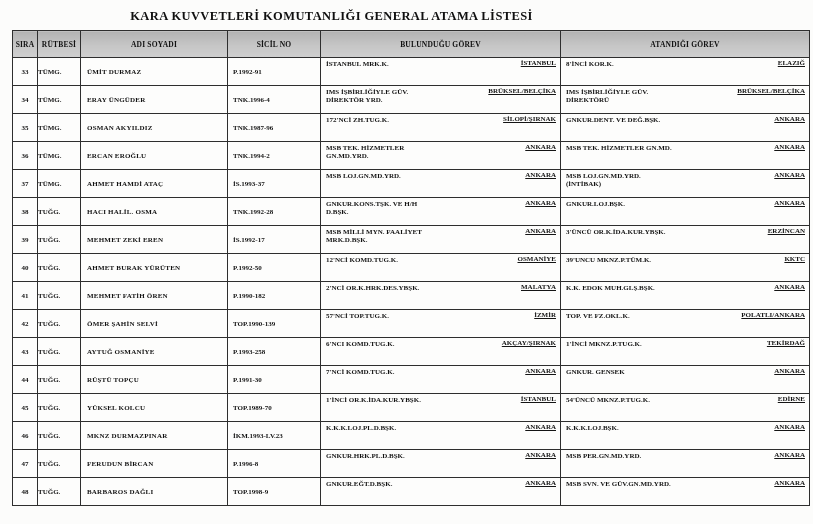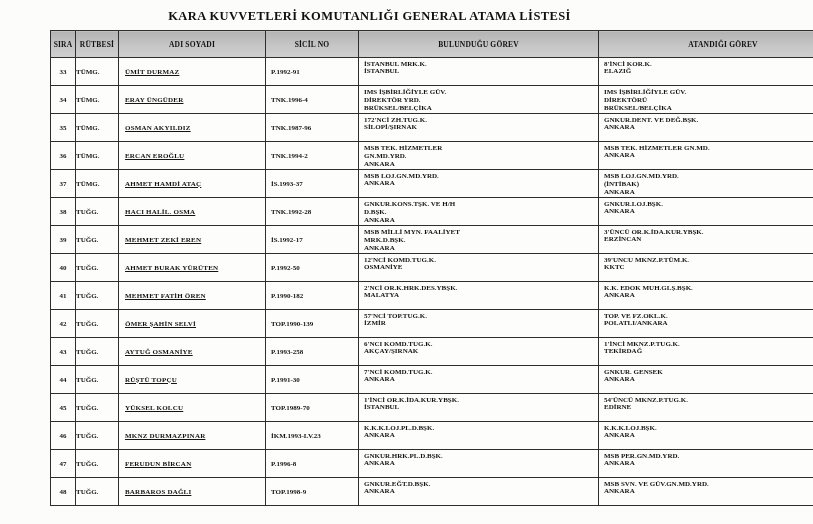--- a/index.html
+++ b/index.html
@@ -3,21 +3,21 @@
 <meta charset="utf-8">
 <style>
   html,body { margin:0; padding:0; }
   body {
     width:813px; height:524px;
     background:#fcfcfb;
     font-family:"Liberation Serif","DejaVu Serif",serif;
     color:#141414;
     overflow:hidden;
   }
-  .page { position:relative; width:663px; height:524px;margin-left:38px; }
+  .page { position:relative; width:663px; height:524px; }
   .title {
     margin:0; padding-top:9px;
     text-align:center;
     font-size:12.5px; font-weight:bold; letter-spacing:0.4px;
     color:#101010;
   }
   table.atama {
     position:absolute; left:12px; top:30px;
     width:797px;
     border-collapse:collapse; table-layout:fixed;
@@ -34,31 +34,31 @@
   }
   tbody td {
     height:27px;
     font-size:7px; font-weight:bold;
     vertical-align:middle;
     padding:0;
     background:#fdfdfc;
   }
   td.c-sira  { text-align:center; }
   td.c-rutbe { }
-  td.c-ad    { padding-left:6px; letter-spacing:0.2px;text-decoration:underline; }
+  td.c-ad    { padding-left:6px; letter-spacing:0.2px; }
   td.c-sicil { padding-left:5px; }
   td.c-gorev { vertical-align:top; }
   .gorev-wrap {
     box-sizing:border-box;
     height:27px;
-    display:flex; flex-direction:column; justify-content:space-between;
+    display:flex; justify-content:space-between;
     padding:2px 4px 1px 5px;
   }
   .gorev-pos { line-height:1.18; text-align:left; }
-  .gorev-loc { text-align:left; line-height:1; padding-bottom:18px; }
+  .gorev-loc { text-align:left; line-height:1; padding-bottom:18px;text-decoration:underline; }
 </style>
 </head>
 <body>
 
 <div class="page">
   <h1 class="title">KARA KUVVETLERİ KOMUTANLIĞI GENERAL ATAMA LİSTESİ</h1>
 
   <table class="atama">
     <colgroup>
       <col style="width:25px">

